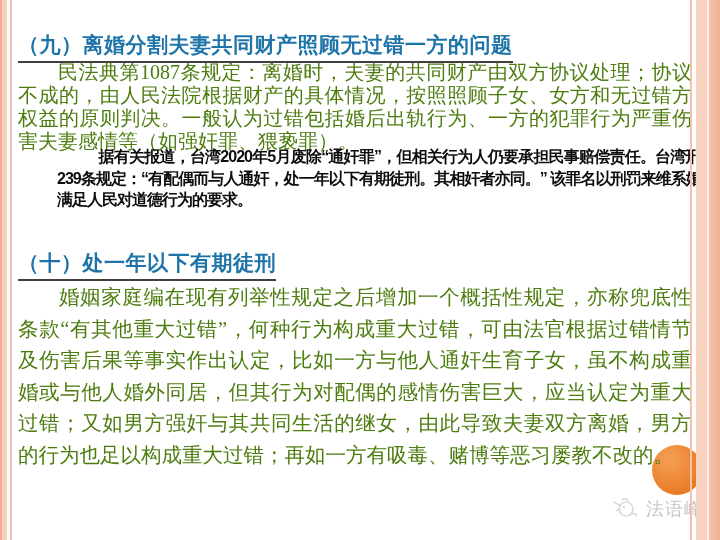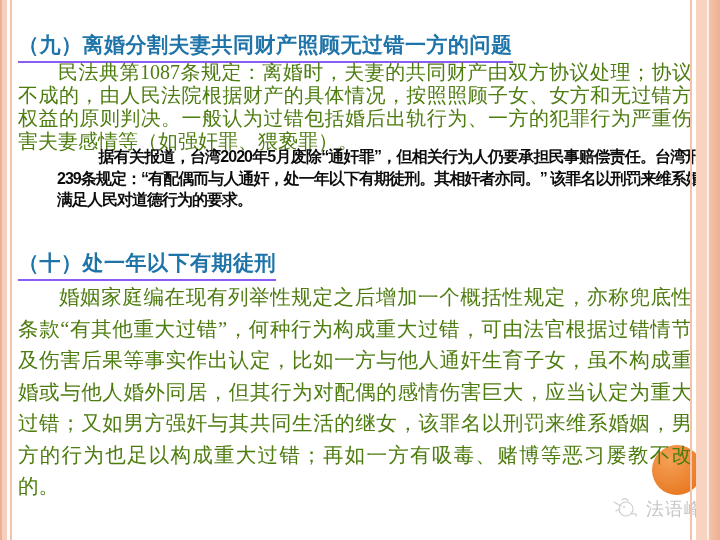--- a/index.html
+++ b/index.html
@@ -35,21 +35,21 @@
 
   
   .content { position: absolute; left: 18px; top: 0; width: 674px; z-index: 2; }
 
   .sec-title {
     display: inline-block;
     font-family: "Liberation Serif", "DejaVu Serif", serif;
     font-weight: bold;
     font-size: 21px;
     color: #1e74a8;
-    border-bottom: 2px solid #8b5cf6;
+    border-bottom: 2px solid #404040;
     padding-bottom: 2px;
     letter-spacing: 0.5px;
     white-space: nowrap;
   }
   .title-1 { position: absolute; left: 0; top: 31px; }
   .title-2 { position: absolute; left: 0; top: 249px; }
 
   .para {
     position: absolute;
     left: 0; width: 674px;
@@ -106,21 +106,21 @@
 <div class="content">
 
   <span class="sec-title title-1">（九）离婚分割夫妻共同财产照顾无过错一方的问题</span>
 
   <div class="para para-law">民法典第1087条规定：离婚时，夫妻的共同财产由双方协议处理；协议不成的，由人民法院根据财产的具体情况，按照照顾子女、女方和无过错方权益的原则判决。一般认为过错包括婚后出轨行为、一方的犯罪行为严重伤害夫妻感情等（如强奸罪、猥亵罪）。</div>
 
   <div class="para para-bold">据有关报道，台湾2020年5月废除“通奸罪”，但相关行为人仍要承担民事赔偿责任。台湾刑法第239条规定：“有配偶而与人通奸，处一年以下有期徒刑。其相奸者亦同。” 该罪名以刑罚来维系婚姻，满足人民对道德行为的要求。</div>
 
   <span class="sec-title title-2">（十）处一年以下有期徒刑</span>
 
-  <div class="para para-damage">婚姻家庭编在现有列举性规定之后增加一个概括性规定，亦称兜底性条款“有其他重大过错”，何种行为构成重大过错，可由法官根据过错情节及伤害后果等事实作出认定，比如一方与他人通奸生育子女，虽不构成重婚或与他人婚外同居，但其行为对配偶的感情伤害巨大，应当认定为重大过错；又如男方强奸与其共同生活的继女，该罪名以刑罚来维系婚姻，男方的行为也足以构成重大过错；再如一方有吸毒、赌博等恶习屡教不改的。</div>
+  <div class="para para-damage">婚姻家庭编在现有列举性规定之后增加一个概括性规定，亦称兜底性条款“有其他重大过错”，何种行为构成重大过错，可由法官根据过错情节及伤害后果等事实作出认定，比如一方与他人通奸生育子女，虽不构成重婚或与他人婚外同居，但其行为对配偶的感情伤害巨大，应当认定为重大过错；又如男方强奸与其共同生活的继女，由此导致夫妻双方离婚，男方的行为也足以构成重大过错；再如一方有吸毒、赌博等恶习屡教不改的。</div>
 </div>
 
 <div class="watermark">
   <span>
     <svg width="30" height="30" viewBox="0 0 30 30" fill="none">
       <circle cx="16" cy="15" r="7" stroke="#cfcfcf" stroke-width="1.2"></circle>
       <path d="M4 8 L11 12 M6 17 L10 15 M12 6 C13 4 17 4 18 7 M22 20 C25 19 27 20 26 22" stroke="#cfcfcf" stroke-width="1.2" stroke-linecap="round"></path>
       <circle cx="14" cy="13" r="1" fill="#cfcfcf"></circle>
     </svg>
   </span>

